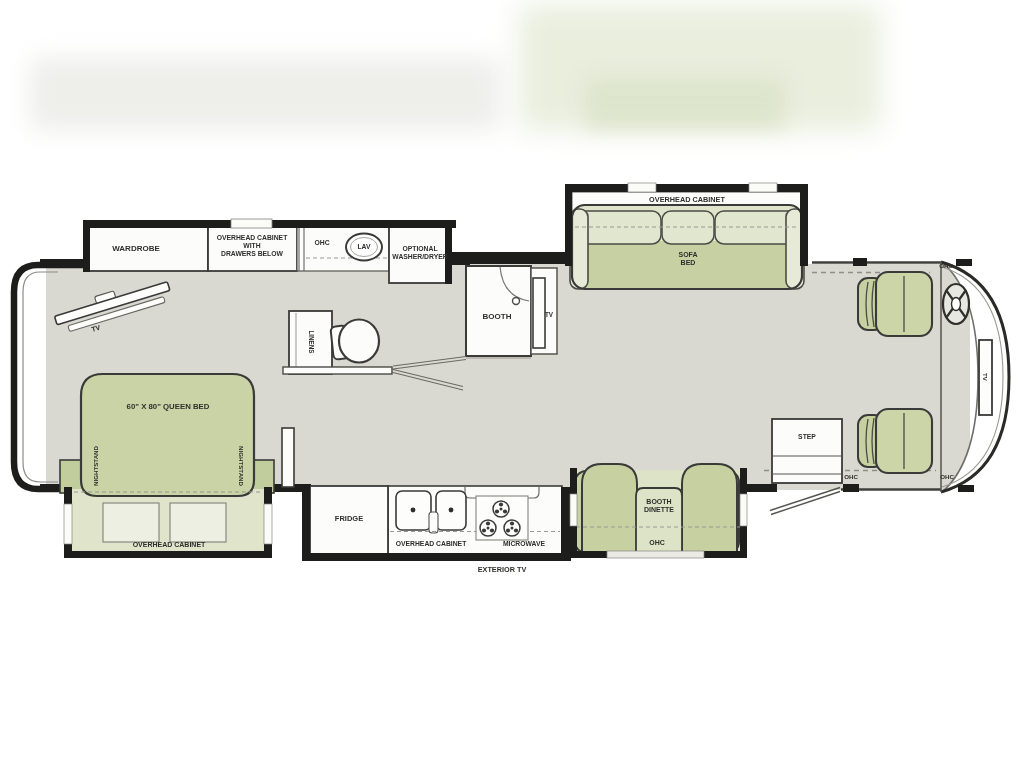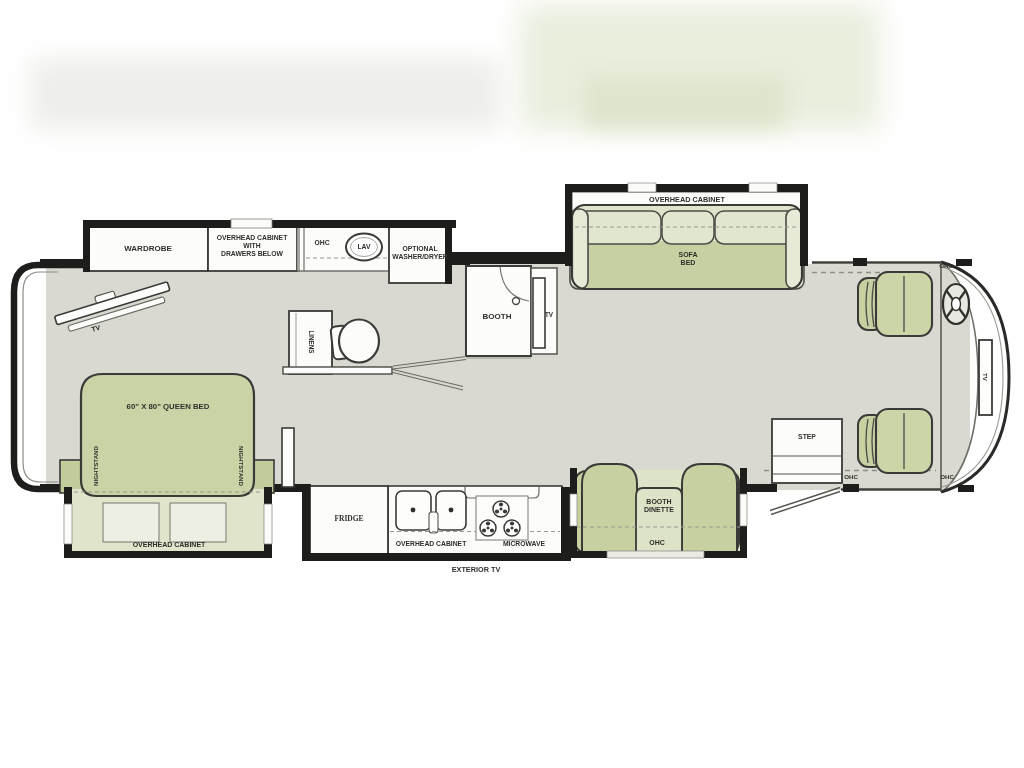--- a/index.html
+++ b/index.html
@@ -249,40 +249,40 @@
         <line x1="772" y1="456" x2="842" y2="456" stroke="#55554f" stroke-width="1.2"></line>
         <line x1="772" y1="474" x2="842" y2="474" stroke="#55554f" stroke-width="1.2"></line>
       </g>
       <g stroke="#55554f" stroke-width="1.4">
         <line x1="840" y1="487.5" x2="770" y2="510.5"></line>
         <line x1="840" y1="491.5" x2="771" y2="514.5"></line>
       </g>
     </g>
   </svg>
 
-  <div class="lbl" style="left:148px;top:249px;font-size:8px;">WARDROBE</div>
+  <div class="lbl" style="left:136px;top:249px;font-size:8px;">WARDROBE</div>
   <div class="lbl" style="left:252px;top:246px;font-size:6.8px;">OVERHEAD CABINET
 WITH
 DRAWERS BELOW</div>
   <div class="lbl" style="left:322px;top:243px;font-size:6.8px;">OHC</div>
   <div class="lbl" style="left:364px;top:247px;font-size:6.8px;">LAV</div>
   <div class="lbl" style="left:420px;top:253px;font-size:6.8px;">OPTIONAL
 WASHER/DRYER</div>
   <div class="lbl rm15" style="left:96px;top:329px;font-size:7px;">TV</div>
   <div class="lbl r90" style="left:311px;top:342px;font-size:6.3px;">LINENS</div>
   <div class="lbl" style="left:497px;top:317px;font-size:8px;">BOOTH</div>
   <div class="lbl" style="left:549px;top:315px;font-size:6.3px;">TV</div>
   <div class="lbl" style="left:168px;top:407px;font-size:7.8px;">60" X 80" QUEEN BED</div>
   <div class="lbl rm90" style="left:96px;top:466px;font-size:6.2px;">NIGHTSTAND</div>
   <div class="lbl r90" style="left:241px;top:466px;font-size:6.2px;">NIGHTSTAND</div>
   <div class="lbl" style="left:169px;top:545px;font-size:7px;">OVERHEAD CABINET</div>
-  <div class="lbl" style="left:349px;top:519px;font-size:7.5px;font-family:Liberation Serif, serif;">FRIDGE</div>
+  <div class="lbl" style="left:349px;top:519px;font-size:7.5px;">FRIDGE</div>
   <div class="lbl" style="left:431px;top:544px;font-size:6.8px;">OVERHEAD CABINET</div>
   <div class="lbl" style="left:524px;top:544px;font-size:6.8px;">MICROWAVE</div>
-  <div class="lbl" style="left:476px;top:570px;font-size:7.3px;">EXTERIOR TV</div>
+  <div class="lbl" style="left:502px;top:570px;font-size:7.3px;">EXTERIOR TV</div>
   <div class="lbl" style="left:659px;top:506px;font-size:7px;">BOOTH
 DINETTE</div>
   <div class="lbl" style="left:657px;top:543px;font-size:7px;">OHC</div>
   <div class="lbl" style="left:687px;top:200px;font-size:7.3px;">OVERHEAD CABINET</div>
   <div class="lbl" style="left:688px;top:259px;font-size:7px;">SOFA
 BED</div>
   <div class="lbl" style="left:807px;top:437px;font-size:6.8px;">STEP</div>
   <div class="lbl" style="left:946px;top:266px;font-size:6.2px;">OHC</div>
   <div class="lbl" style="left:851px;top:477px;font-size:6.2px;">OHC</div>
   <div class="lbl" style="left:947px;top:477px;font-size:6.2px;">OHC</div>

